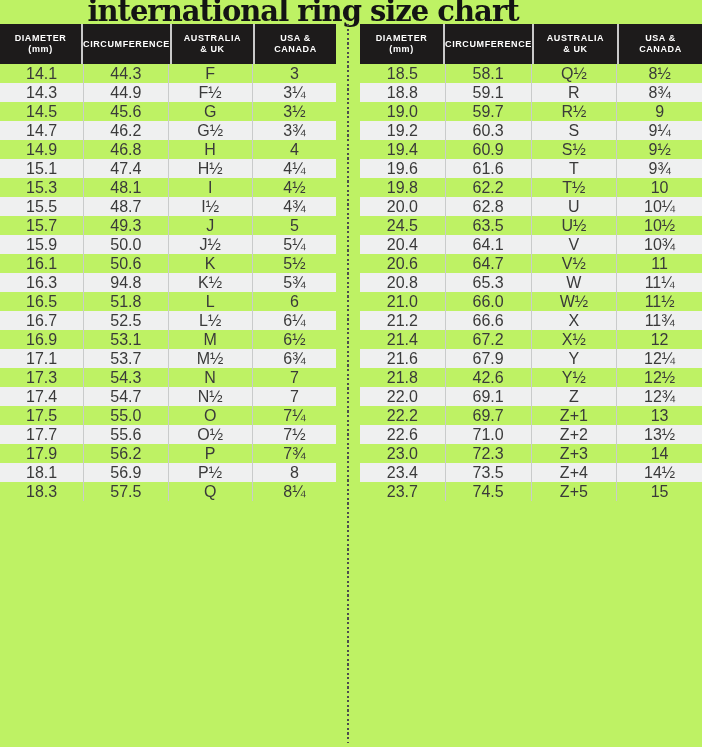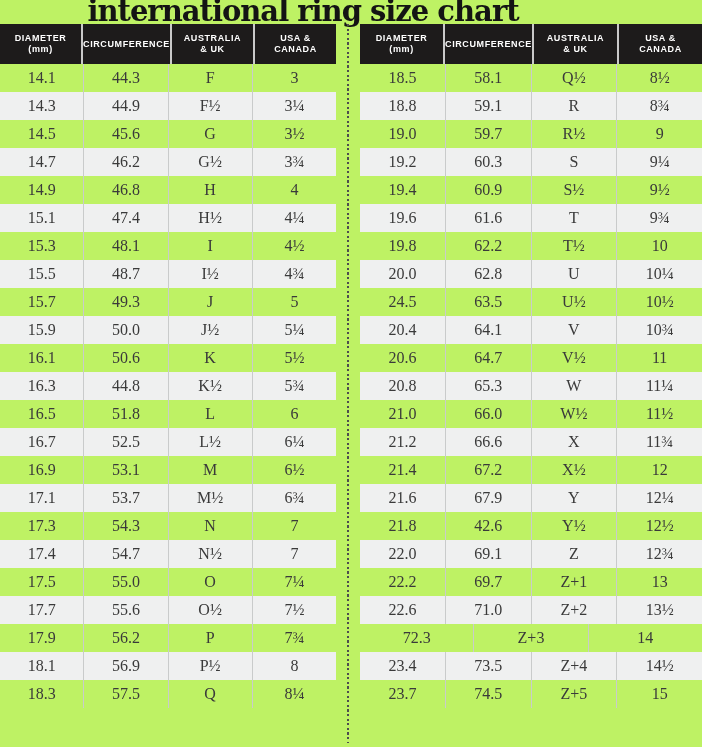--- a/index.html
+++ b/index.html
@@ -45,21 +45,21 @@
   .th{
     flex:1 1 25%;
     display:flex;align-items:center;justify-content:center;
     text-align:center;
     font-size:9px;font-weight:bold;
     letter-spacing:0.6px;
     line-height:11px;
     white-space:pre-line;
   }
   .th + .th{border-left:2px solid #c9c9c9;}
-  .tr{display:flex;height:28px;flex:none;font-family:Liberation Serif, serif;}
+  .tr{display:flex;height:19px;flex:none;}
   .tr:nth-child(odd){background:var(--stripe,#eff0f0);}
   .td{
     flex:1 1 25%;
     display:flex;align-items:center;justify-content:center;
     font-size:16px;
     color:var(--text,#3a3a3a);
   }
   .td + .td{border-left:1.5px solid #c9cbcb;}
 </style>
 </head>
@@ -139,21 +139,21 @@
           <div class="td">5¼</div>
         </div>
         <div class="tr">
           <div class="td">16.1</div>
           <div class="td">50.6</div>
           <div class="td">K</div>
           <div class="td">5½</div>
         </div>
         <div class="tr">
           <div class="td">16.3</div>
-          <div class="td">44.8</div>
+          <div class="td">94.8</div>
           <div class="td">K½</div>
           <div class="td">5¾</div>
         </div>
         <div class="tr">
           <div class="td">16.5</div>
           <div class="td">51.8</div>
           <div class="td">L</div>
           <div class="td">6</div>
         </div>
         <div class="tr">
@@ -344,20 +344,21 @@
           <div class="td">Z+1</div>
           <div class="td">13</div>
         </div>
         <div class="tr">
           <div class="td">22.6</div>
           <div class="td">71.0</div>
           <div class="td">Z+2</div>
           <div class="td">13½</div>
         </div>
         <div class="tr">
+          <div class="td">23.0</div>
           <div class="td">72.3</div>
           <div class="td">Z+3</div>
           <div class="td">14</div>
         </div>
         <div class="tr">
           <div class="td">23.4</div>
           <div class="td">73.5</div>
           <div class="td">Z+4</div>
           <div class="td">14½</div>
         </div>

